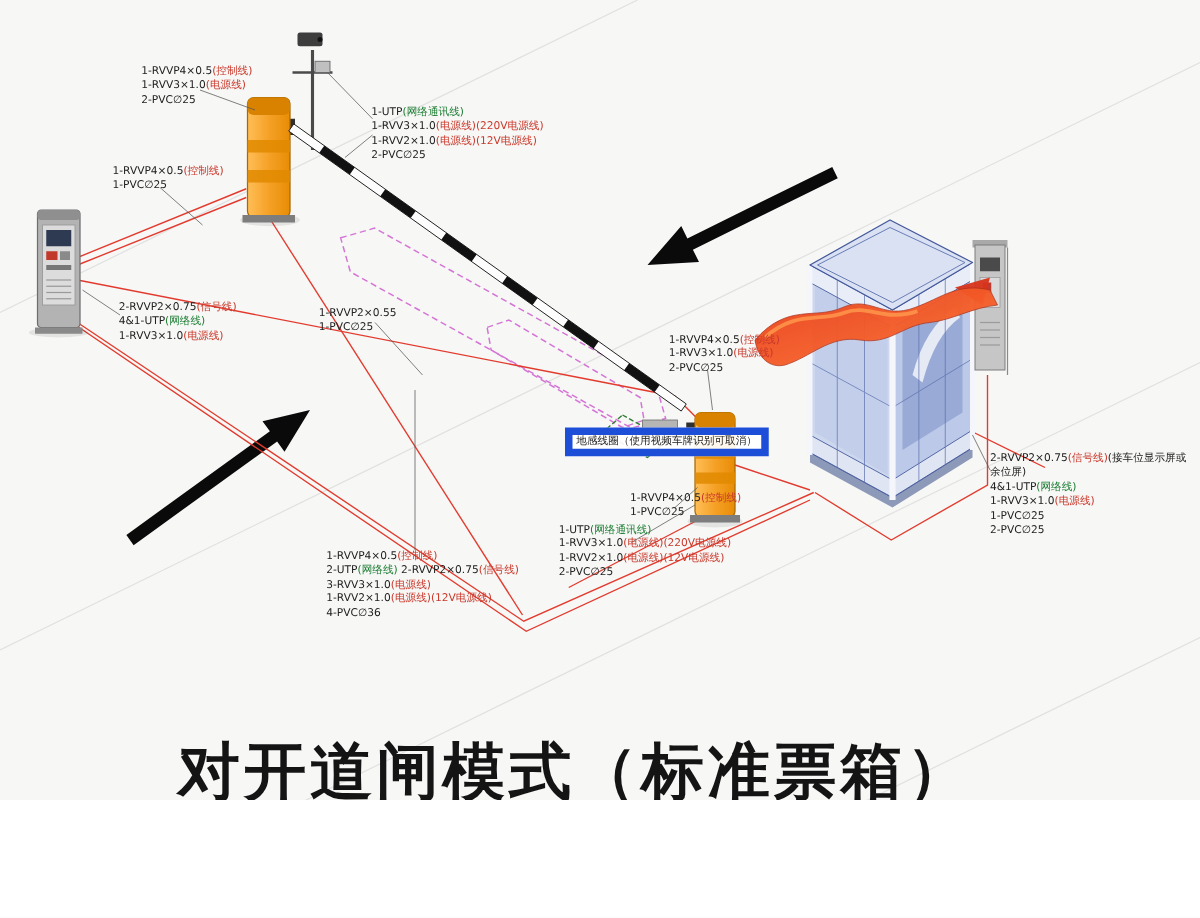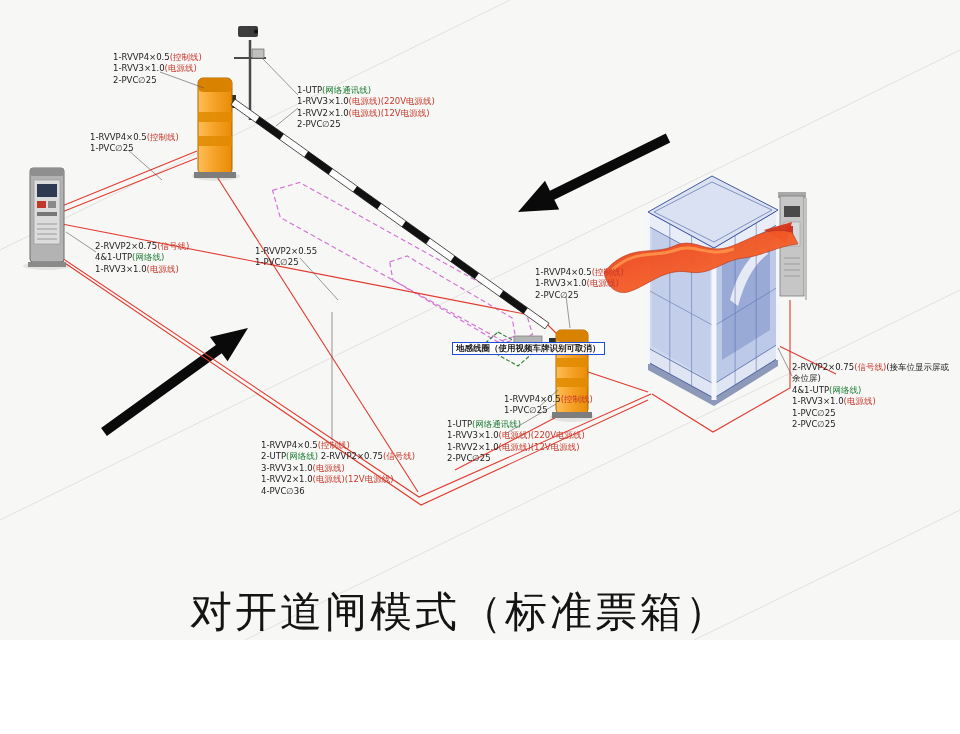--- a/index.html
+++ b/index.html
@@ -1,28 +1,28 @@
 <!DOCTYPE html>
 <html><head>
 <meta charset="utf-8">
 <style>
   html,body{margin:0;padding:0;background:#ffffff;}
   .stage{position:relative;width:960px;height:640px;background:#f7f7f6;overflow:hidden;
          font-family:"DejaVu Sans","Liberation Sans",sans-serif;}
   .stage svg{position:absolute;left:0;top:0;z-index:1;}
   .cable-label{position:absolute;z-index:3;font-size:8.5px;line-height:1.35;color:#222;}
   .lrow{white-space:nowrap;}
-  .boxed{border:1px solid #1d4ed8;background:rgba(255,255,255,.92);padding:0 3px;font-weight:bold;}
+  .boxed{border:6px solid #1d4ed8;background:rgba(255,255,255,.92);padding:0 3px;}
   .wrapw{width:158px;}
   .wrapw .lrow{white-space:normal;}
   .c-dark{color:#222;}
   .c-red{color:#c9382a;}
   .c-green{color:#1e7e34;margin-top:48px;}
   .title{position:absolute;left:120px;width:680px;top:584px;text-align:center;z-index:2;
-         font-size:42px;font-weight:400;letter-spacing:3px;color:#141414;}
+         font-size:50px;font-weight:700;letter-spacing:3px;color:#141414;}
 </style>
 </head>
 <body>
 
 <div class="stage">
 
 <svg width="960" height="734" viewBox="0 0 960 734">
   <defs>
     <linearGradient id="gradOrange" x1="0" y1="0" x2="1" y2="0">
       <stop offset="0" stop-color="#ffbe57"></stop>

